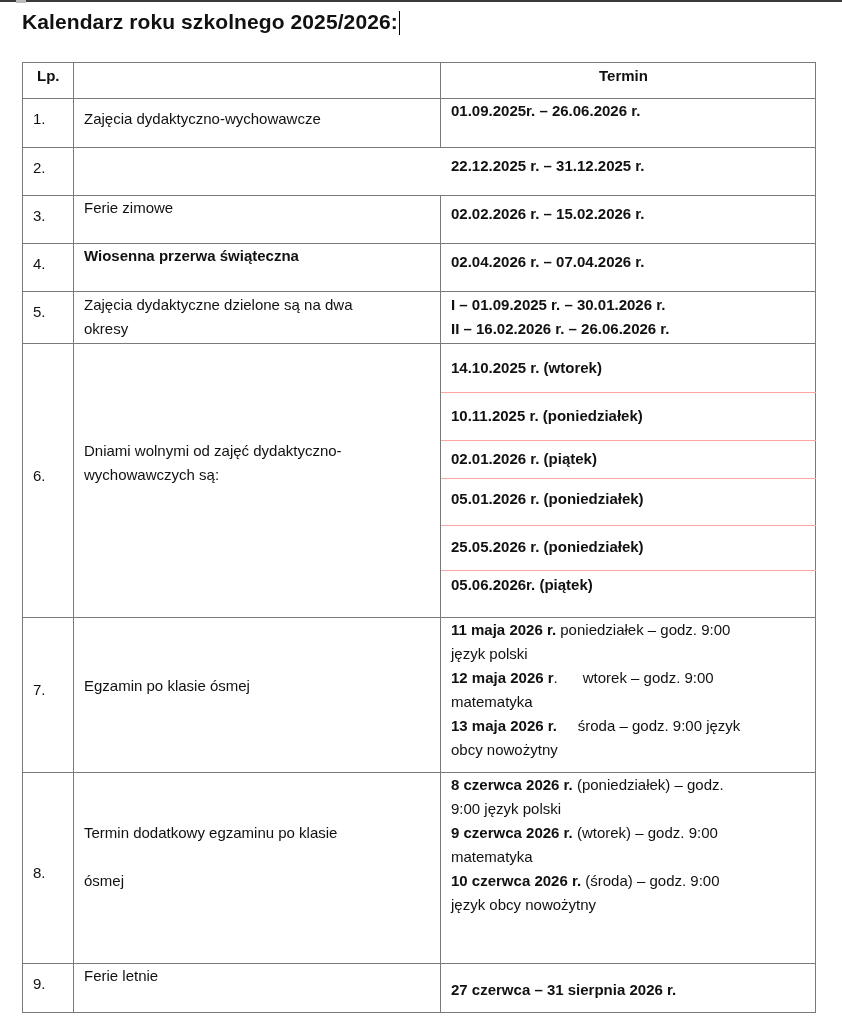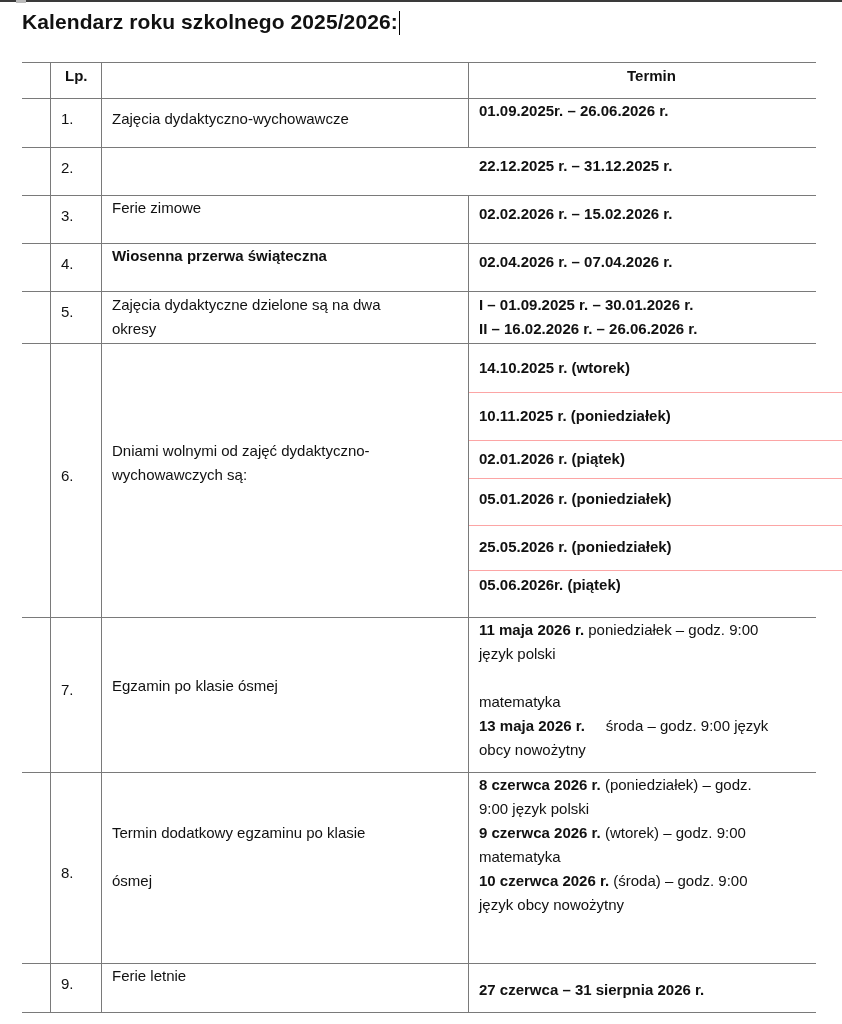--- a/index.html
+++ b/index.html
@@ -3,21 +3,21 @@
 <meta charset="utf-8">
 <style>
   html,body{margin:0;padding:0;background:#fff;}
   body{width:842px;height:1024px;position:relative;overflow:hidden;font-family:"Liberation Sans",sans-serif;color:#111;}
   .topbar{position:absolute;left:0;top:0;width:842px;height:2px;background:#3a3a3a;}
   .topbar .nub{position:absolute;left:16px;top:0;width:10px;height:3px;background:#bbb;}
   .title{position:absolute;left:22px;top:10px;font-size:21px;font-weight:bold;letter-spacing:0.1px;}
   .caret{display:inline-block;width:1px;height:24px;background:#000;vertical-align:middle;margin-left:1px;}
   .tbl{position:absolute;left:22px;top:62px;width:794px;}
   .row{position:absolute;left:0;width:794px;border-bottom:1px solid #7a7a7a;}
-  .c1,.c2,.c3{position:absolute;top:0;bottom:0;box-sizing:border-box;margin-left:28px;}
+  .c1,.c2,.c3{position:absolute;top:0;bottom:0;box-sizing:border-box;}
   .c1{left:0;width:52px;border-left:1px solid #7a7a7a;border-right:1px solid #7a7a7a;}
   .c2{left:52px;width:367px;border-right:1px solid #7a7a7a;}
   .c3{left:419px;width:375px;border-right:1px solid #7a7a7a;}
   .t{position:absolute;font-size:15px;line-height:24px;white-space:nowrap;}
   .b{font-weight:bold;}
   .sub{position:absolute;left:0;width:375px;border-bottom:1px solid #fca5a5;box-sizing:border-box;}
   .sub:last-child{border-bottom:none;}
   .ml{position:absolute;left:10px;top:4px;font-size:15px;line-height:24px;white-space:nowrap;}
 </style>
 </head>
@@ -137,20 +137,21 @@
   <div class="row" style="top:556px;height:154px;">
     <div class="c1">
         <span class="t" style="left:10px;top:60px;">7.</span>
       </div>
     <div class="c2">
         <span class="t" style="left:10px;top:56px;">Egzamin po klasie ósmej</span>
       </div>
     <div class="c3">
       <span class="t" style="left:10px;top:0px;"><b>11 maja 2026  r.</b><span> poniedziałek – godz. 9:00</span></span>
       <span class="t" style="left:10px;top:24px;">język polski</span>
+      <span class="t" style="left:10px;top:48px;white-space:pre;"><b>12 maja 2026 r</b><span>.      wtorek – godz. 9:00</span></span>
       <span class="t" style="left:10px;top:72px;">matematyka</span>
       <span class="t" style="left:10px;top:96px;white-space:pre;"><b>13 maja 2026 r.</b><span>     środa – godz. 9:00 język</span></span>
       <span class="t" style="left:10px;top:120px;">obcy nowożytny</span>
     </div>
   </div>
 
   <div class="row" style="top:711px;height:190px;">
     <div class="c1">
         <span class="t" style="left:10px;top:88px;">8.</span>
       </div>

